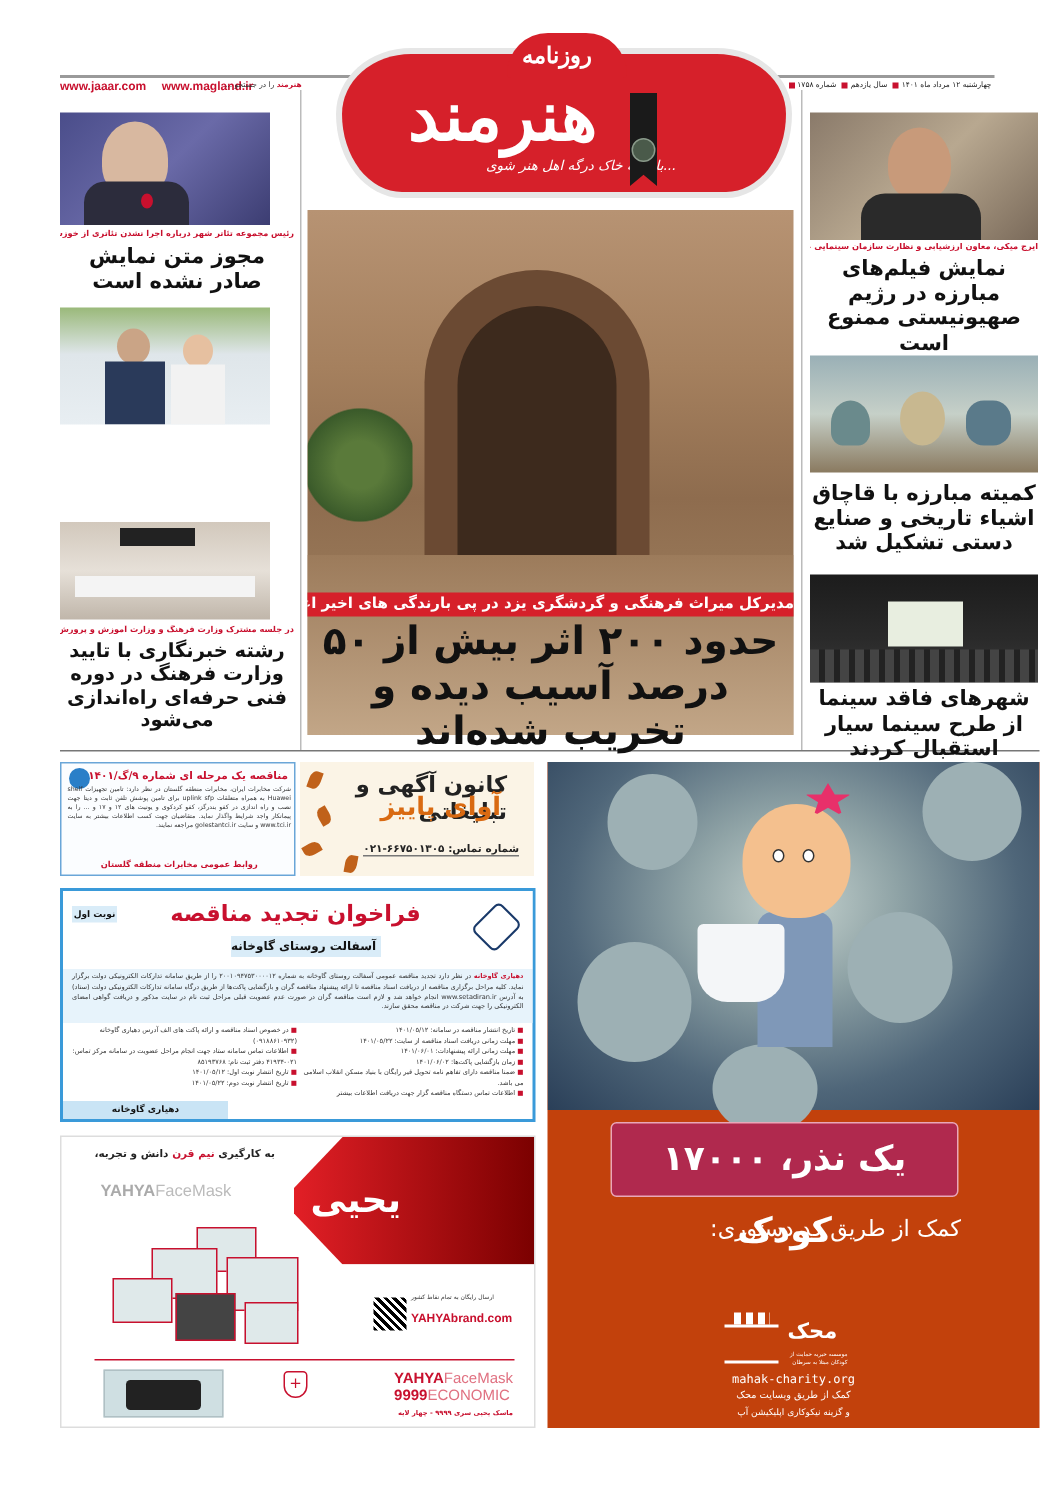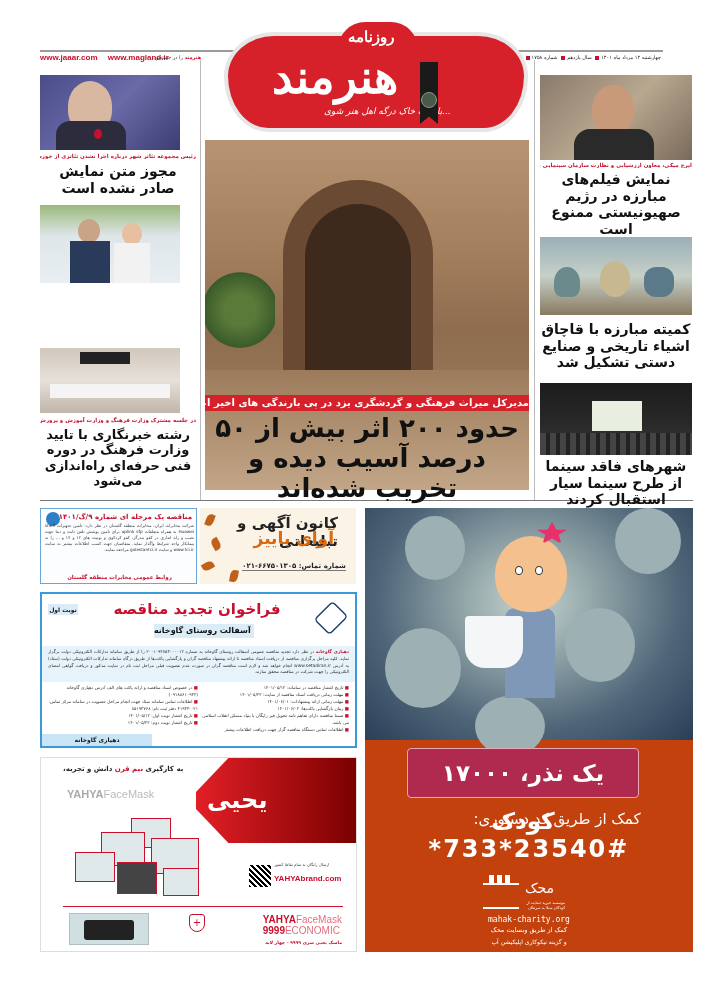--- a/index.html
+++ b/index.html
@@ -90,21 +90,21 @@
   .kid-main { position: absolute; left: 130px; top: 28px; width: 72px; height: 76px; border-radius: 50% 50% 46% 46%; background: #f4c08e; }
   .kid-eye { position: absolute; width: 8px; height: 9px; border-radius: 50%; background: #fff; border: 1px solid #333; }
   .flower { position: absolute; left: 172px; top: 14px; width: 30px; height: 22px; background: #e8306a; border-radius: 50%; clip-path: polygon(50% 0,65% 35%,100% 35%,72% 58%,82% 100%,50% 75%,18% 100%,28% 58%,0 35%,35% 35%); }
   .kid-body { position: absolute; left: 140px; top: 100px; width: 50px; height: 90px; background: #7f98b8; border-radius: 10px 10px 0 0; }
   .kid-box { position: absolute; left: 100px; top: 108px; width: 58px; height: 52px; background: #f4f6f8; border-radius: 4px 4px 20px 20px; }
   .m-pill { position: absolute; left: 42px; top: 240px; width: 232px; height: 50px; background: #b0294e; border: 1px solid #e9a7b8; border-radius: 4px; color: #fff; font-size: 23px; font-weight: bold; direction: rtl; text-align: center; line-height: 48px; }
   .m-help { position: absolute; left: 0; top: 302px; width: 384px; color: #fff; font-size: 15px; direction: rtl; text-align: center; }
   .m-code { position: absolute; left: 0; top: 327px; width: 328px; color: #fff; font-size: 24px; font-weight: bold; direction: ltr; text-align: center; letter-spacing: 2px; }
   .m-logo-icon { position: absolute; left: 118px; top: 375px; width: 36px; height: 26px; border-top: 2px solid #fff; border-bottom: 2px solid #fff; }
   .m-logo-icon::before { content: ""; position: absolute; left: 6px; top: -10px; width: 24px; height: 8px; background: repeating-linear-gradient(90deg,#fff 0 5px,transparent 5px 8px); }
-  .m-logo-name { position: absolute; left: 160px; top: 372px; color: #fff; font-weight: normal; font-size: 14px; direction: rtl; }
+  .m-logo-name { position: absolute; left: 160px; top: 372px; color: #fff; font-weight: bold; font-size: 14px; direction: rtl; }
   .m-logo-sub { position: absolute; left: 160px; top: 392px; color: #fff; font-size: 3.8px; direction: rtl; width: 40px; }
   .m-url { position: absolute; left: 0; top: 407px; width: 328px; color: #fff; font-family: "DejaVu Sans Mono", monospace; font-size: 8px; text-align: center; }
   .m-via { position: absolute; left: 0; top: 418px; width: 328px; color: #fff; font-size: 6.5px; direction: rtl; text-align: center; }
   .m-app { position: absolute; left: 0; top: 430px; width: 328px; color: #fff; font-size: 6px; direction: rtl; text-align: center; }
 </style>
 </head>
 <body>
 
 <div class="abs topline"></div>
 <div class="abs urls">
@@ -279,20 +279,19 @@
     <div class="kid-body"></div>
     <div class="kid-main">
       <div class="kid-eye" style="left:20px;top:30px;"></div>
       <div class="kid-eye" style="left:40px;top:30px;"></div>
     </div>
     <div class="flower"></div>
     <div class="kid-box"></div>
   </div>
   <div class="m-pill">یک نذر، ۱۷۰۰۰ کودک</div>
   <div class="m-help">کمک از طریق کد دستوری:</div>
-  <div class="m-code">*733*23540#</div>
   <div class="m-logo-icon"></div>
   <div class="m-logo-name">محک</div>
   <div class="m-logo-sub">موسسه خیریه حمایت از کودکان مبتلا به سرطان</div>
   <div class="m-url">mahak-charity.org</div>
   <div class="m-via">کمک از طریق وبسایت محک</div>
   <div class="m-app">و گزینه نیکوکاری اپلیکیشن آپ</div>
 </div>
 
 </body></html>

